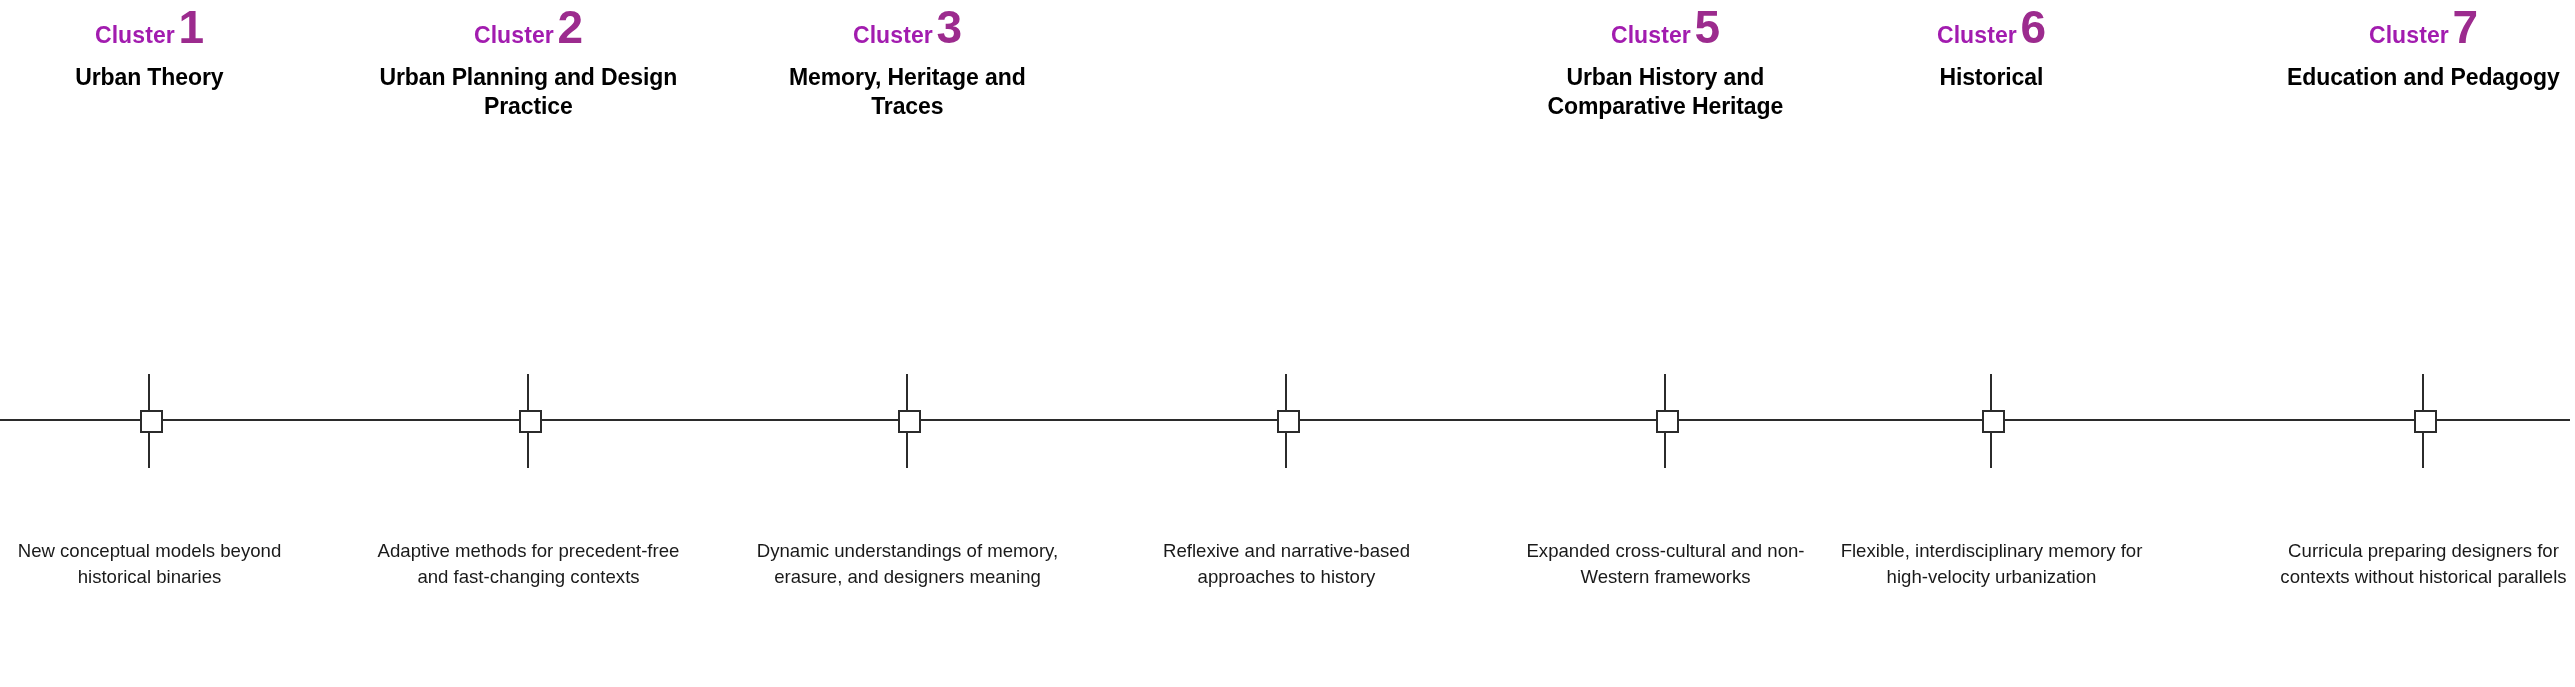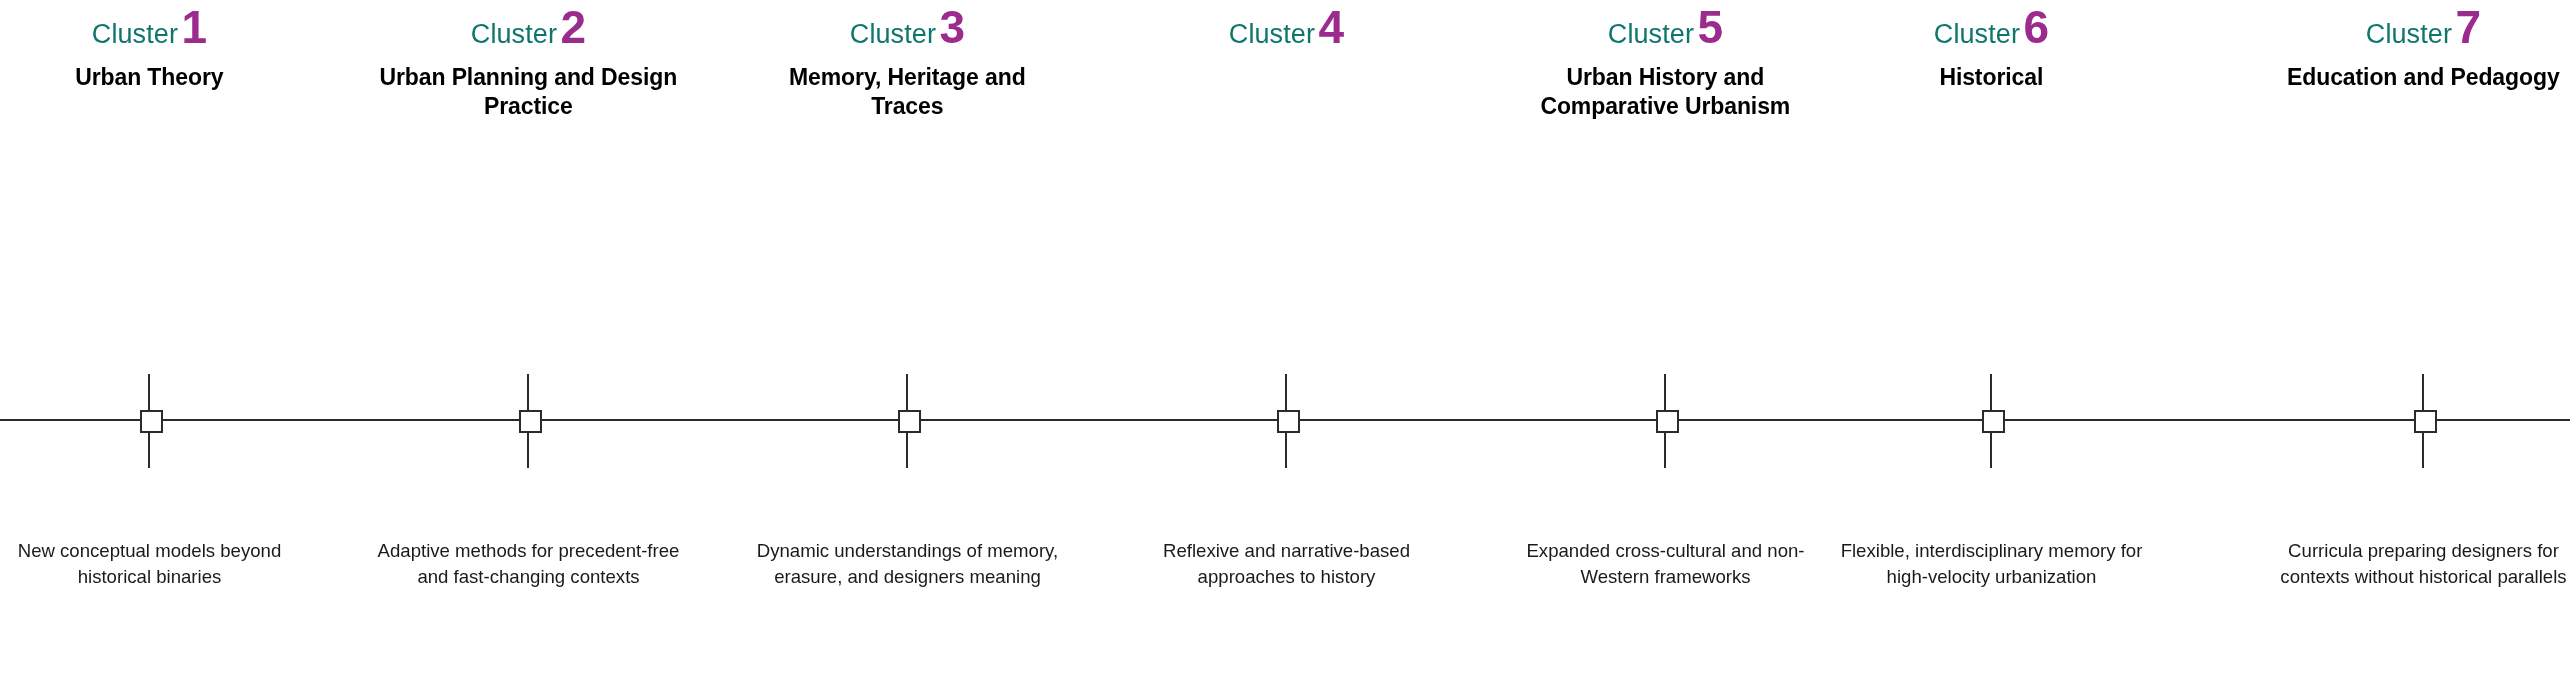--- a/index.html
+++ b/index.html
@@ -33,23 +33,23 @@
   .cluster-label {
     position: absolute;
     top: 3.6px;
     left: 0;
     width: 337px;
     text-align: center;
     white-space: nowrap;
     line-height: 1;
   }
   .cluster-label .cluster-word {
-    font-size: 27px;
-    font-weight: 400;
-    color: #0f766e;
+    font-size: 23px;
+    font-weight: 700;
+    color: #a21caf;
     vertical-align: baseline;
     letter-spacing: 0.1px;
   }
   .cluster-label .cluster-number {
     font-size: 46px;
     font-weight: 700;
     color: #9C2B8E;
     vertical-align: baseline;
     margin-left: 3.6px;
     letter-spacing: 0px;
@@ -154,35 +154,32 @@
     </div>
     <div class="cluster-title">Memory, Heritage and Traces</div>
     <div class="axis-marker-group">
       <div class="tick-vertical" style="left:167px;"></div>
       <div class="marker-box" style="left:159px;"></div>
     </div>
     <div class="cluster-desc">Dynamic understandings of memory, erasure, and designers meaning</div>
   </div>
 
   <div class="cluster-column" style="left:1118px;">
-    <div class="cluster-label">
-      <span class="cluster-word">Cluster</span><span class="cluster-number">4</span>
-    </div>
     <div class="axis-marker-group">
       <div class="tick-vertical" style="left:167px;"></div>
       <div class="marker-box" style="left:159px;"></div>
     </div>
     <div class="cluster-desc">Reflexive and narrative-based approaches to history</div>
   </div>
 
   <div class="cluster-column" style="left:1497px;">
     <div class="cluster-label">
       <span class="cluster-word">Cluster</span><span class="cluster-number">5</span>
     </div>
-    <div class="cluster-title">Urban History and Comparative Urbanism</div>
+    <div class="cluster-title">Urban History and Comparative Heritage</div>
     <div class="axis-marker-group">
       <div class="tick-vertical" style="left:167px;"></div>
       <div class="marker-box" style="left:159px;"></div>
     </div>
     <div class="cluster-desc">Expanded cross-cultural and non-Western frameworks</div>
   </div>
 
   <div class="cluster-column" style="left:1823px;">
     <div class="cluster-label">
       <span class="cluster-word">Cluster</span><span class="cluster-number">6</span>

